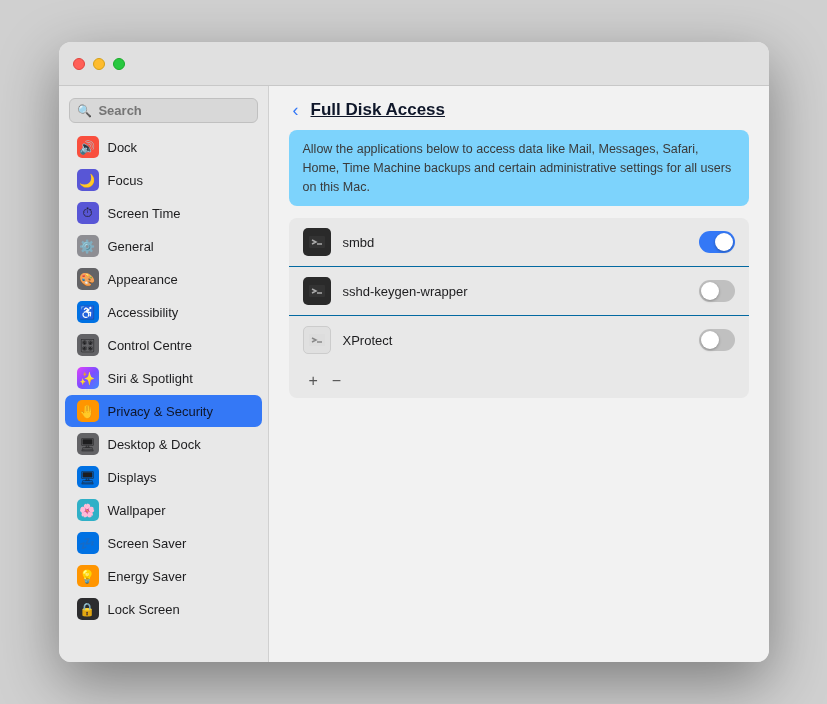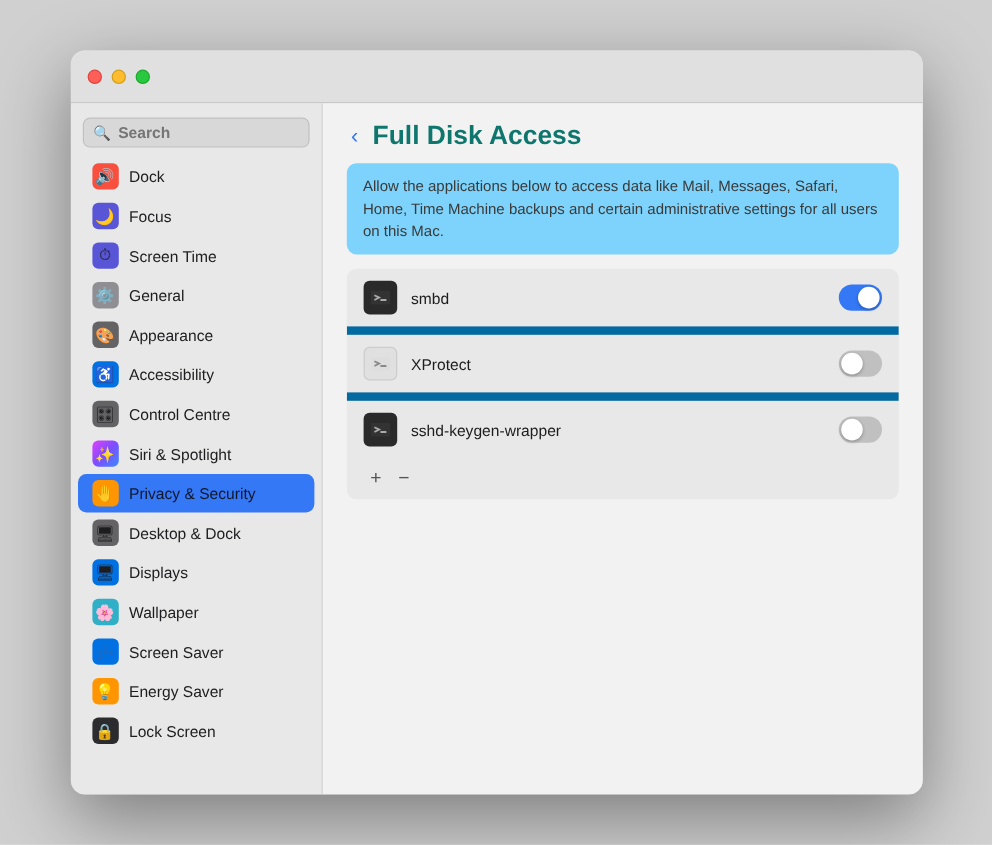--- a/index.html
+++ b/index.html
@@ -132,23 +132,24 @@
     .back-btn {
       background: none;
       border: none;
       cursor: pointer;
       font-size: 18px;
       color: #3478f6;
       padding: 0 4px;
       line-height: 1;
     }
     .panel-title {
-      font-size: 22px;
+      font-size: 17px;
       font-weight: 600;
-      color: #0f766e;
+      color: #0f172a;
+      text-decoration: underline;
     }
 
     .description-box {
       margin: 0 20px 12px 20px;
       background: #7dd3fc;
       border-radius: 8px;
       padding: 10px 14px;
       font-size: 12.5px;
       color: #3a3a3a;
       line-height: 1.5;
@@ -158,21 +159,21 @@
       margin: 0 20px;
       background: #e8e8e8;
       border-radius: 8px;
       overflow: hidden;
     }
     .list-row {
       display: flex;
       align-items: center;
       padding: 10px 14px;
       gap: 12px;
-      border-bottom: 7px solid #0369a1;
+      border-bottom: 1px solid #0369a1;
     }
     .list-row:last-child { border-bottom: none; }
 
     .app-icon {
       width: 28px;
       height: 28px;
       border-radius: 5px;
       flex-shrink: 0;
       display: flex;
       align-items: center;
@@ -353,41 +354,41 @@
                 <svg width="16" height="12" viewBox="0 0 16 12">
     <rect x="0" y="0" width="16" height="12" rx="1" fill="#333"></rect>
     <polyline points="3,4 7,6 3,8" fill="none" stroke="#aaa" stroke-width="1.5"></polyline>
     <line x1="8" y1="8" x2="13" y2="8" stroke="#aaa" stroke-width="1.5"></line>
   </svg>
               </div>
               <span class="app-name">smbd</span>
               <div class="toggle on"></div>
             </div>
             <div class="list-row">
+              <div class="app-icon dark">
+                <svg width="16" height="12" viewBox="0 0 16 12">
+    <rect x="0" y="0" width="16" height="12" rx="1" fill="#333"></rect>
+    <polyline points="3,4 7,6 3,8" fill="none" stroke="#aaa" stroke-width="1.5"></polyline>
+    <line x1="8" y1="8" x2="13" y2="8" stroke="#aaa" stroke-width="1.5"></line>
+  </svg>
+              </div>
+              <span class="app-name">sshd-keygen-wrapper</span>
+              <div class="toggle off"></div>
+            </div>
+            <div class="list-row">
               <div class="app-icon light">
                 <svg width="16" height="12" viewBox="0 0 16 12">
     <rect x="0" y="0" width="16" height="12" rx="1" fill="#ddd"></rect>
     <polyline points="3,4 7,6 3,8" fill="none" stroke="#888" stroke-width="1.5"></polyline>
     <line x1="8" y1="8" x2="13" y2="8" stroke="#888" stroke-width="1.5"></line>
   </svg>
               </div>
               <span class="app-name">XProtect</span>
               <div class="toggle off"></div>
             </div>
-            <div class="list-row">
-              <div class="app-icon dark">
-                <svg width="16" height="12" viewBox="0 0 16 12">
-    <rect x="0" y="0" width="16" height="12" rx="1" fill="#333"></rect>
-    <polyline points="3,4 7,6 3,8" fill="none" stroke="#aaa" stroke-width="1.5"></polyline>
-    <line x1="8" y1="8" x2="13" y2="8" stroke="#aaa" stroke-width="1.5"></line>
-  </svg>
-              </div>
-              <span class="app-name">sshd-keygen-wrapper</span>
-              <div class="toggle off"></div>
-            </div>
           </div>
         <div class="bottom-bar">
           <button class="add-remove-btn">+</button>
           <button class="add-remove-btn">−</button>
         </div>
       </div>
 
     </div>
   </div>
 </div>

